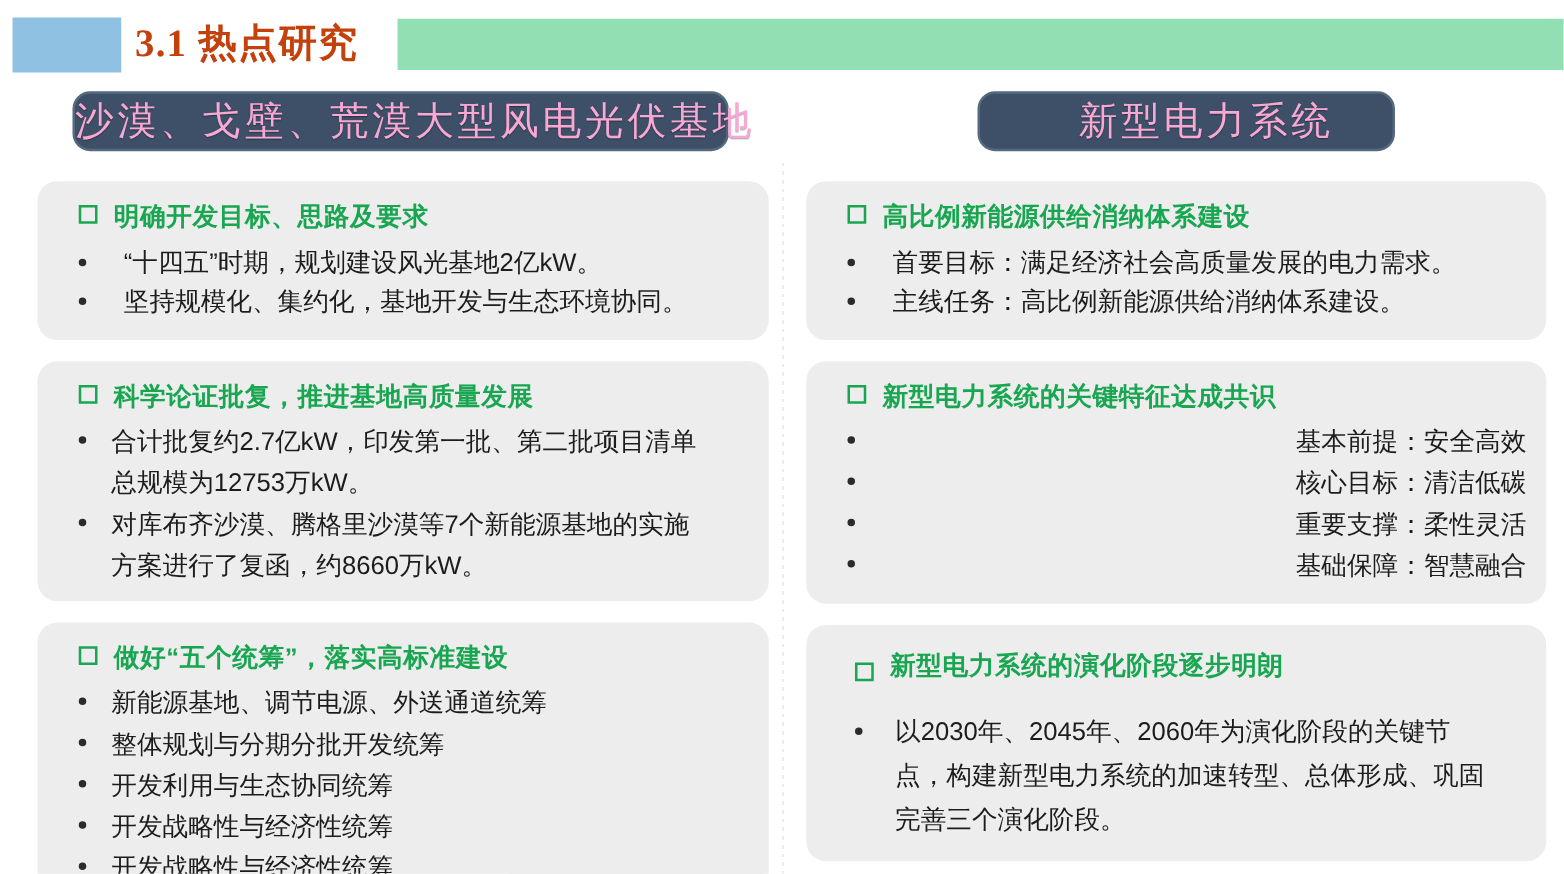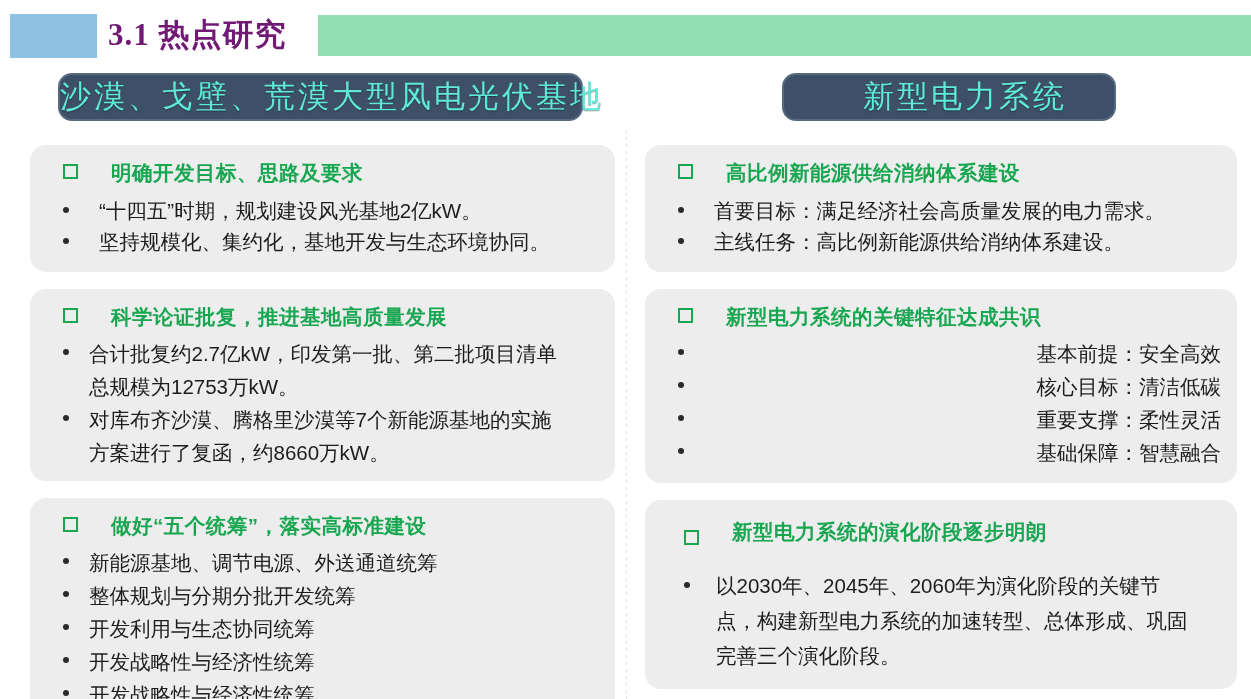--- a/index.html
+++ b/index.html
@@ -34,32 +34,32 @@
     width: 933px; height: 41px;
     background: #92dfb4;
   }
   #section-title {
     position: absolute;
     left: 108px; top: 11px;
     width: 200px; height: 48px;
     line-height: 48px;
     font-size: 31px;
     font-weight: bold;
-    color: #701a75;
+    color: #c2410c;
     letter-spacing: 1px;
     white-space: nowrap;
   }
 
   
   .col-pill {
     position: absolute;
     background: #3d5068;
     border: 2px solid #55697f;
     border-radius: 14px;
-    color: #5eead4;
+    color: #f9a8d4;
     font-size: 31px;
     letter-spacing: 3px;
     text-align: center;
     white-space: nowrap;
     box-sizing: border-box;
     text-shadow: 0 1px 1px rgba(0,0,0,.35);
   }
   #pill-left {
     left: 58px; top: 73px;
     width: 525px; height: 48px;
@@ -97,21 +97,20 @@
 
   .card-heading {
     color: #18a651;
     font-weight: bold;
     font-size: 20.5px;
     font-family: "Liberation Sans", "DejaVu Sans", sans-serif;
     letter-spacing: 0.5px;
     display: flex;
     align-items: baseline;
     white-space: nowrap;
-    gap: 20px;
   }
   .sq-bullet {
     display: inline-block;
     width: 11px; height: 11px;
     border: 2.5px solid #18a651;
     margin-right: 13px;
     flex: none;
     position: relative;
     top: -1px;
   }

